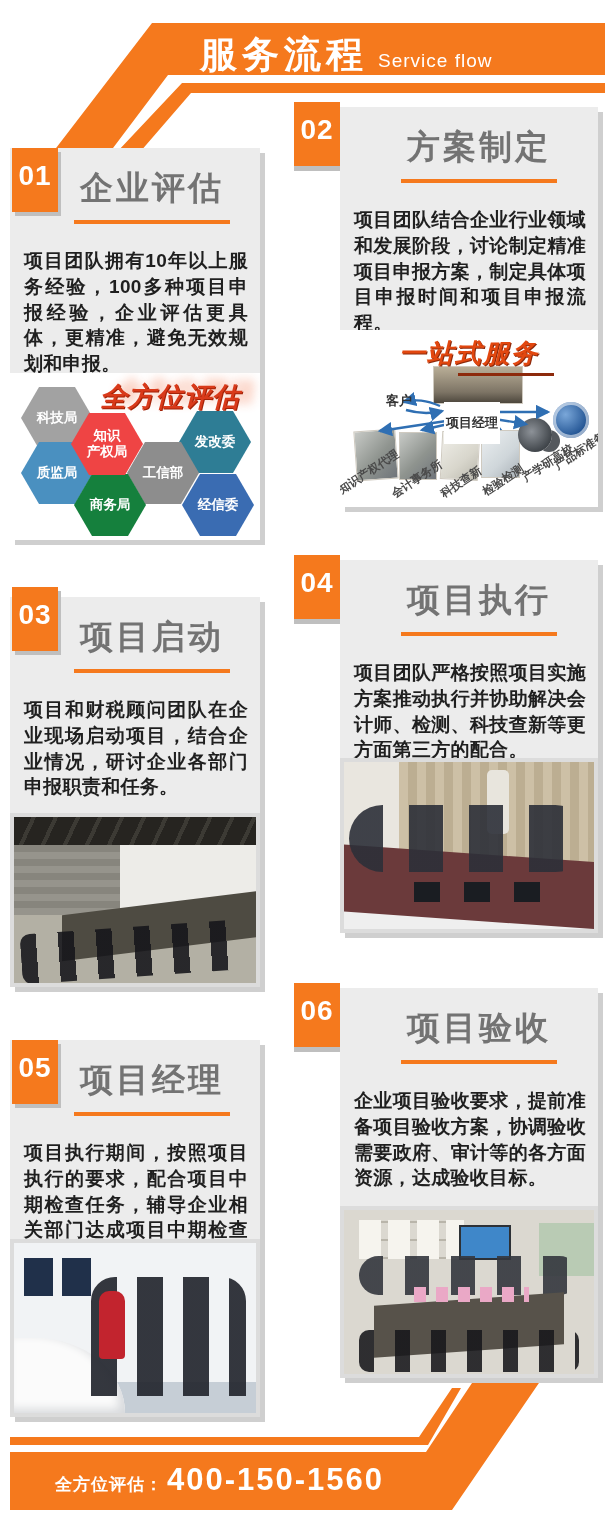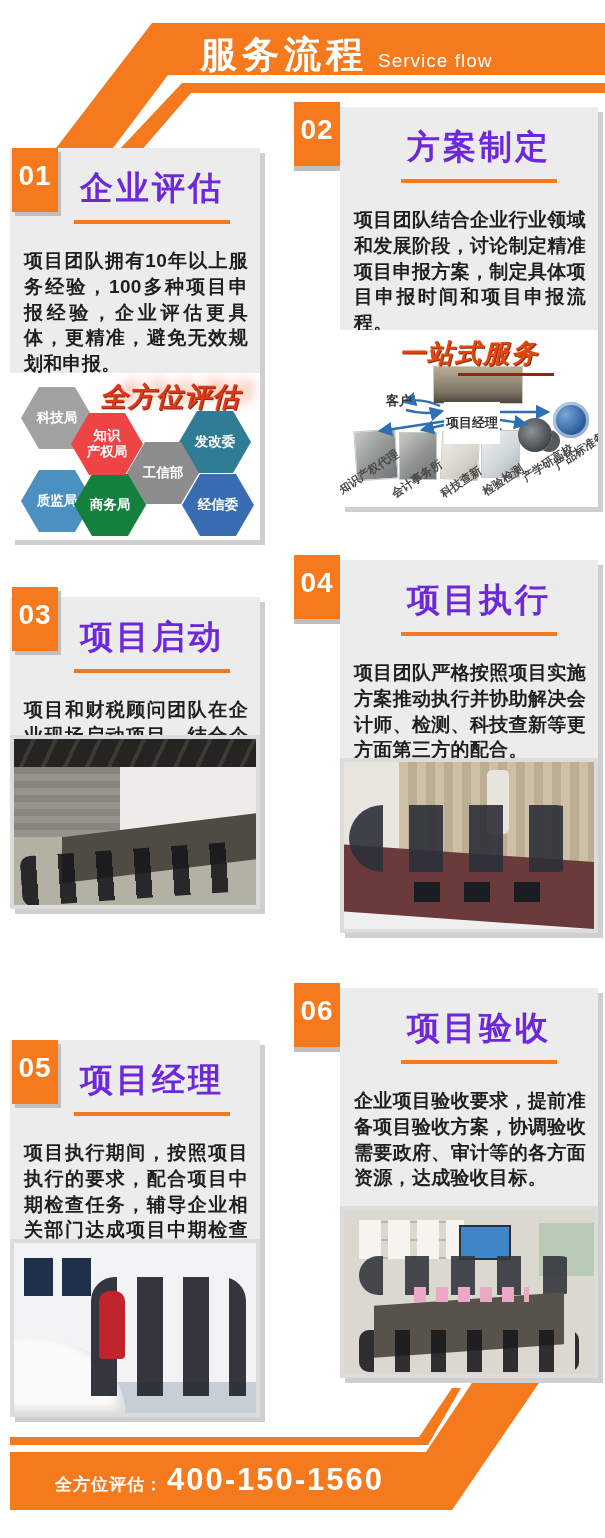--- a/index.html
+++ b/index.html
@@ -14,35 +14,35 @@
   .card.left{left:10px;width:250px;}
   .card.right{left:340px;width:258px;}
   .text-area{background:#ececec;box-sizing:border-box;}
   .badge{position:absolute;width:46px;height:64px;background:#f5791d;color:#fff;
          font-size:28px;font-weight:800;display:flex;justify-content:center;align-items:flex-start;
          padding-top:12px;box-sizing:border-box;z-index:4;letter-spacing:1px;}
   .card.left .badge{left:2px;top:0;box-shadow:3px 4px 0 #bfbfbf;}
   .card.right .badge{left:-46px;top:-5px;box-shadow:0 5px 0 #bfbfbf;}
   .title-row{text-align:center;padding:18px 0 0 34px;}
   .card.right .title-row{padding-left:20px;}
-  .sec-title{display:inline-block;font-size:33px;font-weight:800;color:#6d28d9;
+  .sec-title{display:inline-block;font-size:33px;font-weight:800;color:#737373;
              letter-spacing:3px;border-bottom:4px solid #f5791d;padding:0 6px 9px;}
   .body-p{margin:24px 12px 0 14px;font-size:19px;font-weight:700;color:#1f1f1f;
           line-height:1.36;text-align:justify;letter-spacing:.3px;}
   .img-area{position:relative;background:#fff;overflow:hidden;}
 
   
   .assess-title{position:absolute;top:6px;left:78px;width:164px;text-align:center;
     font-size:27px;font-weight:800;font-style:italic;color:#d93a1a;letter-spacing:1px;
     text-shadow:1px 1px 0 #a32207,14px -6px 10px rgba(240,90,40,.45);z-index:2;}
   .hex{position:absolute;width:72px;height:62px;display:flex;align-items:center;justify-content:center;
        clip-path:polygon(25% 0,75% 0,100% 50%,75% 100%,25% 100%,0 50%);
        color:#fff;font-size:13.5px;font-weight:700;text-align:center;line-height:1.15;white-space:pre-line;}
   .hx1{left:11px;top:14px;}.hx2{left:61px;top:40px;z-index:1;}.hx3{left:169px;top:38px;}
-  .hx4{left:11px;top:69px;margin-top:28px;}.hx5{left:117px;top:69px;}.hx6{left:64px;top:101px;}.hx7{left:172px;top:101px;}
+  .hx4{left:11px;top:69px;}.hx5{left:117px;top:69px;}.hx6{left:64px;top:101px;}.hx7{left:172px;top:101px;}
 
   
   .onestop-title{position:absolute;top:6px;left:0;width:100%;text-align:center;font-size:26px;
     font-weight:800;font-style:italic;color:#e2470f;letter-spacing:2px;
     text-shadow:1px 1px 0 #8d2a0c;z-index:2;}
   .onestop-title::after{content:"";display:block;margin:2px auto 0 118px;width:96px;height:3px;background:#8d2a0c;}
   .mini{position:absolute;background:linear-gradient(135deg,#cdc6b5,#93989184 0,#8f948f 55%,#6f747a);border:1px solid #cfcac0;}
   .mp-top{left:93px;top:36px;width:88px;height:36px;background:linear-gradient(180deg,#b9ae97,#7d7465 70%,#4c463c);}
   .mp-1{left:15px;top:100px;width:40px;height:48px;transform:rotate(-4deg);}
   .mp-2{left:59px;top:102px;width:36px;height:46px;}
@@ -187,21 +187,21 @@
       <span class="svc sv3">检验检测</span>
       <span class="svc sv4">产学研高校</span>
       <span class="svc sv5">产品标准备案</span>
     </div>
   </div>
 
   <div class="card left" style="top:597px">
     <div class="badge" style="top:-10px">
         <span>03</span>
       </div>
-    <div class="text-area" style="height:138px">
+    <div class="text-area" style="height:216px">
       <div class="title-row"><span class="sec-title">项目启动</span></div>
       <p class="body-p">项目和财税顾问团队在企业现场启动项目，结合企业情况，研讨企业各部门申报职责和任务。</p>
     </div>
     <div class="photo" style="height:174px">
       <i class="p03-ceil"></i>
       <i class="p03-brick"></i>
       <i class="p03-wall"></i>
       <i class="p03-floor"></i>
       <i class="p03-table"></i>
       <i class="p03-chairs"></i>

